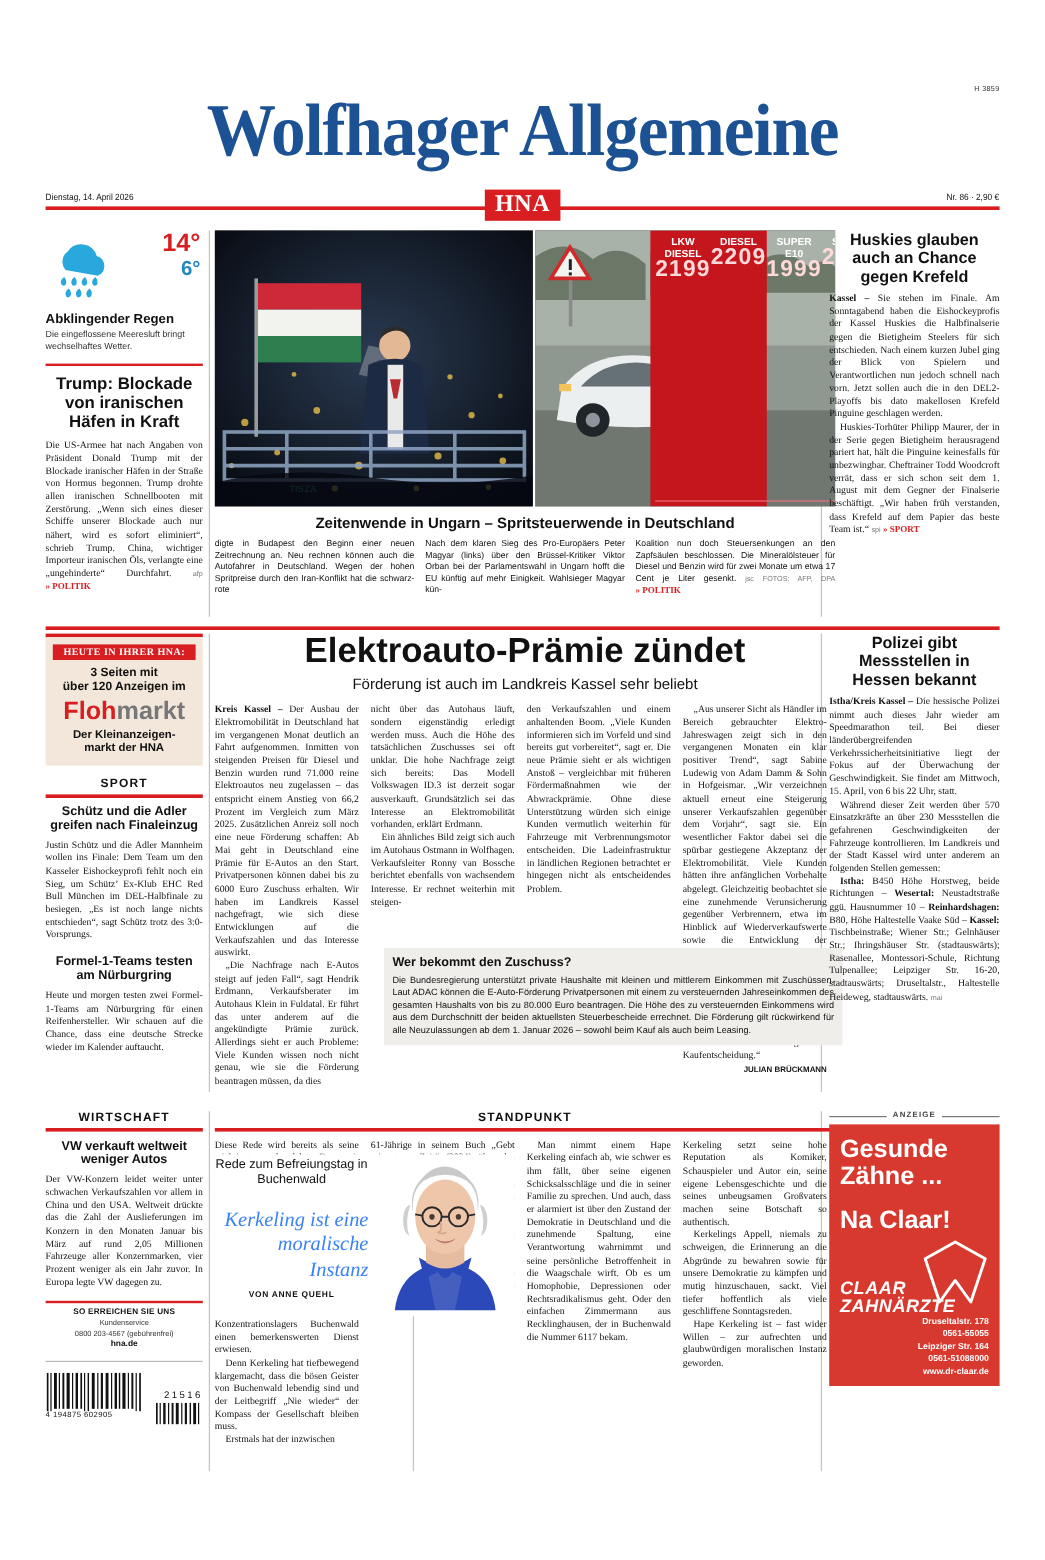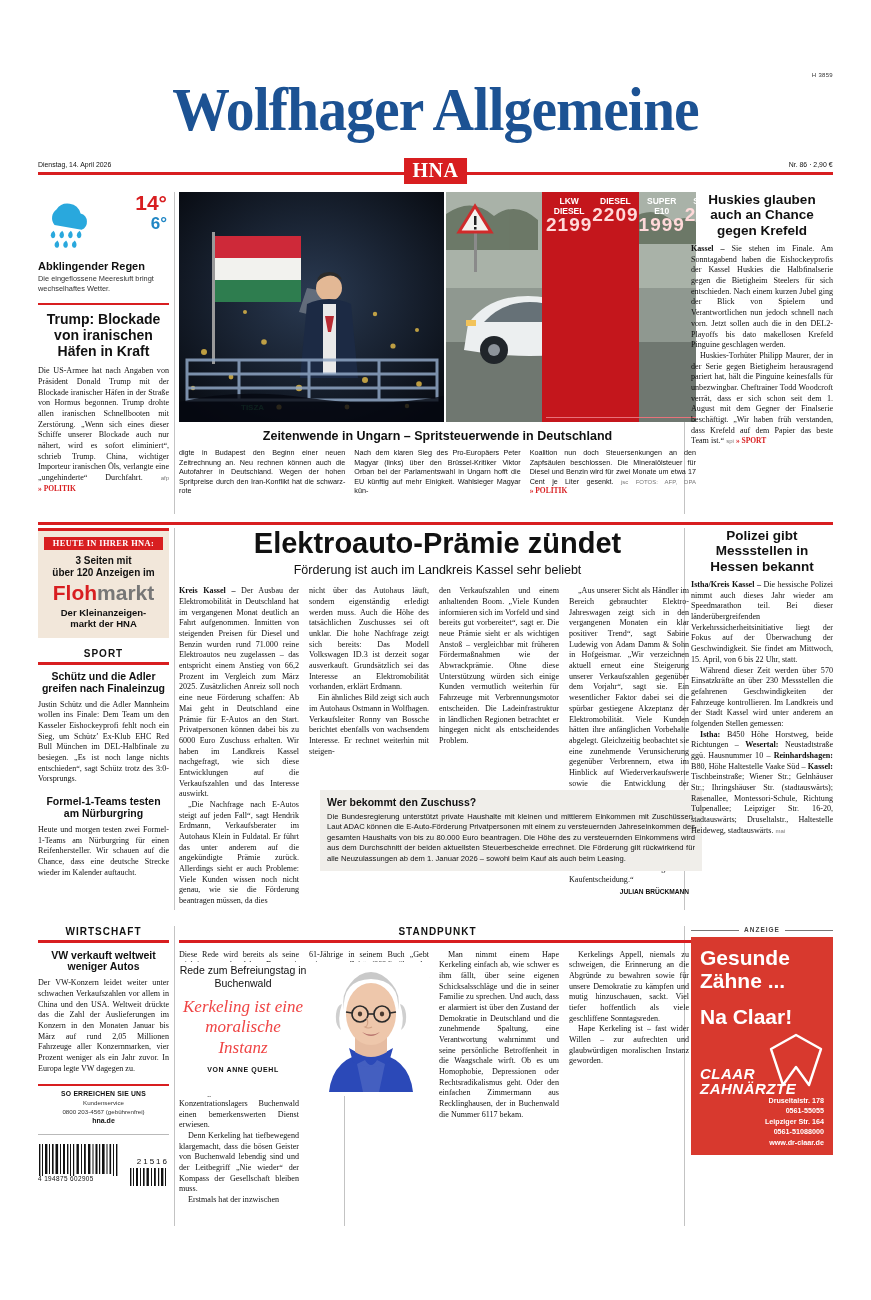--- a/index.html
+++ b/index.html
@@ -100,21 +100,21 @@
   .ad{background:#d8392e;color:#fff;padding:10px 9px 9px 9px;position:relative;height:218px;box-sizing:border-box;}
   .ad h3{margin:0;font-family:"Liberation Sans",sans-serif;font-weight:bold;font-size:21px;line-height:1.08;}
   .ad h4{margin:14px 0 0 0;font-family:"Liberation Sans",sans-serif;font-weight:bold;font-size:21px;line-height:1.08;}
   .ad-brand{position:absolute;left:9px;bottom:58px;font-family:"Liberation Sans",sans-serif;font-style:italic;font-weight:bold;font-size:15px;line-height:1.05;letter-spacing:.5px;}
   .ad-contact{position:absolute;right:9px;bottom:7px;text-align:right;font-family:"Liberation Sans",sans-serif;font-weight:bold;font-size:7.2px;line-height:1.45;}
   .anzeige{font-family:"Liberation Sans",sans-serif;font-weight:bold;font-size:6.5px;letter-spacing:1px;text-align:center;color:#444;position:relative;margin-bottom:4px;}
   .anzeige span{background:#fff;padding:0 5px;position:relative;z-index:2;}
   .anzeige:before{content:"";position:absolute;left:0;right:0;top:50%;height:1px;background:#777;z-index:1;}
 
   .sp-head{font-family:"Liberation Sans",sans-serif;font-size:10.5px;text-align:center;color:#111;line-height:1.28;}
-  .sp-title{font-family:"Liberation Serif",serif;font-style:italic;font-size:17px;text-align:center;color:#ef4444;line-height:1.2;margin-top:6px;}
+  .sp-title{font-family:"Liberation Serif",serif;font-style:italic;font-size:17px;text-align:right;color:#3b82f6;line-height:1.2;margin-top:16px;}
   .sp-by{font-family:"Liberation Sans",sans-serif;font-weight:bold;font-size:7px;text-align:center;letter-spacing:.6px;margin-top:8px;color:#111;}
   .portrait{width:112px;height:128px;}
 </style>
 </head>
 <body>
 
 <div class="page">
 <div class="inner">
 
   <div>
@@ -447,20 +447,21 @@
           <div class="body-serif" style="text-indent:9px;">Denn Kerkeling hat tiefbewegend klargemacht, dass die bösen Geister von Buchenwald lebendig sind und der Leitbegriff „Nie wieder“ der Kompass der Gesellschaft bleiben muss.</div>
           <div class="body-serif" style="text-indent:9px;">Erstmals hat der inzwischen</div>
         </div>
         <div style="width:120px;">
           <div class="body-serif">61-Jährige in seinem Buch „Gebt mir etwas Zeit“ (2024) über das Schicksal des Großvaters, Katholik und Kommunist, berichtet – nach intensiven Recherchen auch in den Arolsen Archives. Fast drei Jahre, bis zur Befreiung im April 1945, hatte Hermann Kerkeling in Buchenwald überlebt, nach Jahren im Zuchthaus. Auf zwölf Jahre Haft und Folter folgten ins Leere laufende Anträge auf Amnestie und Entschädigung in Nachkriegs-Deutschland.</div>
         </div>
         <div style="width:120px;">
           <div class="body-serif" style="text-indent:9px;">Man nimmt einem Hape Kerkeling einfach ab, wie schwer es ihm fällt, über seine eigenen Schicksalsschläge und die in seiner Familie zu sprechen. Und auch, dass er alarmiert ist über den Zustand der Demokratie in Deutschland und die zunehmende Spaltung, eine Verantwortung wahrnimmt und seine persönliche Betroffenheit in die Waagschale wirft. Ob es um Homophobie, Depressionen oder Rechtsradikalismus geht. Oder den einfachen Zimmermann aus Recklinghausen, der in Buchenwald die Nummer 6117 bekam.</div>
         </div>
         <div style="width:120px;">
+          <div class="body-serif">Kerkeling setzt seine hohe Reputation als Komiker, Schauspieler und Autor ein, seine eigene Lebensgeschichte und die seines unbeugsamen Großvaters machen seine Botschaft so authentisch.</div>
           <div class="body-serif" style="text-indent:9px;">Kerkelings Appell, niemals zu schweigen, die Erinnerung an die Abgründe zu bewahren sowie für unsere Demokratie zu kämpfen und mutig hinzuschauen, sackt. Viel tiefer hoffentlich als viele geschliffene Sonntagsreden.</div>
           <div class="body-serif" style="text-indent:9px;">Hape Kerkeling ist – fast wider Willen – zur aufrechten und glaubwürdigen moralischen Instanz geworden.</div>
         </div>
       </div>
 
       <div style="position:absolute;left:0;top:36px;width:250px;background:#fff;padding-top:2px;">
         <div style="display:flex;gap:8px;">
           <div style="width:128px;">
             <div class="sp-head">Rede zum Befreiungstag in Buchenwald</div>
             <div class="sp-title">Kerkeling ist eine moralische Instanz</div>

